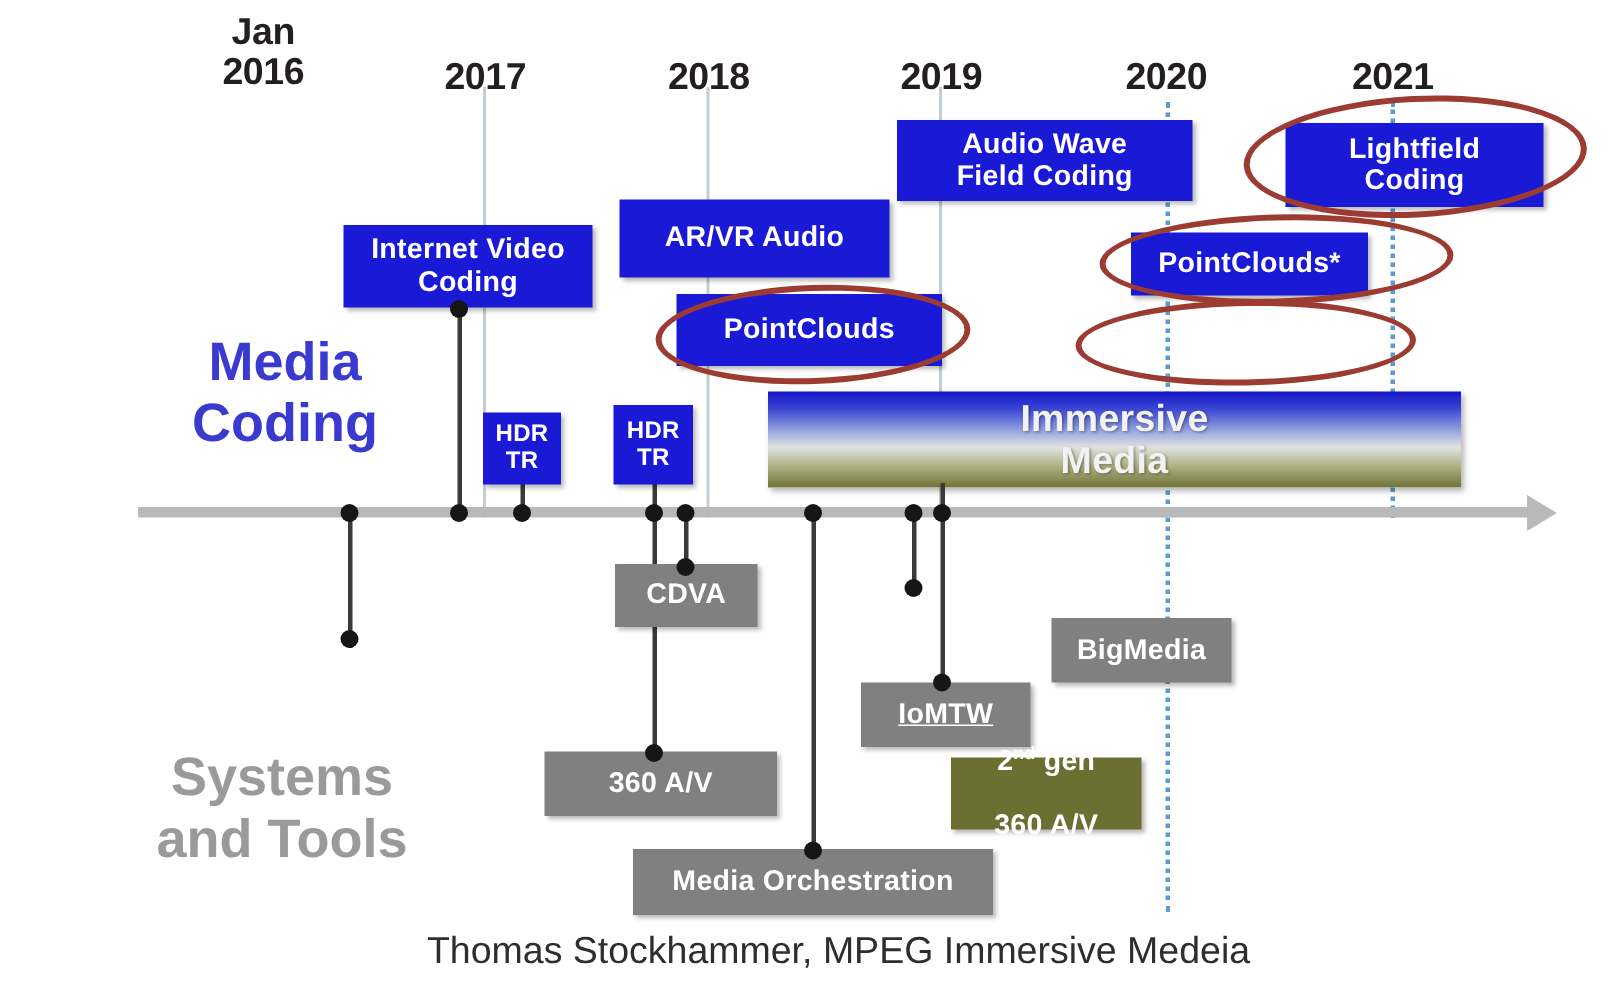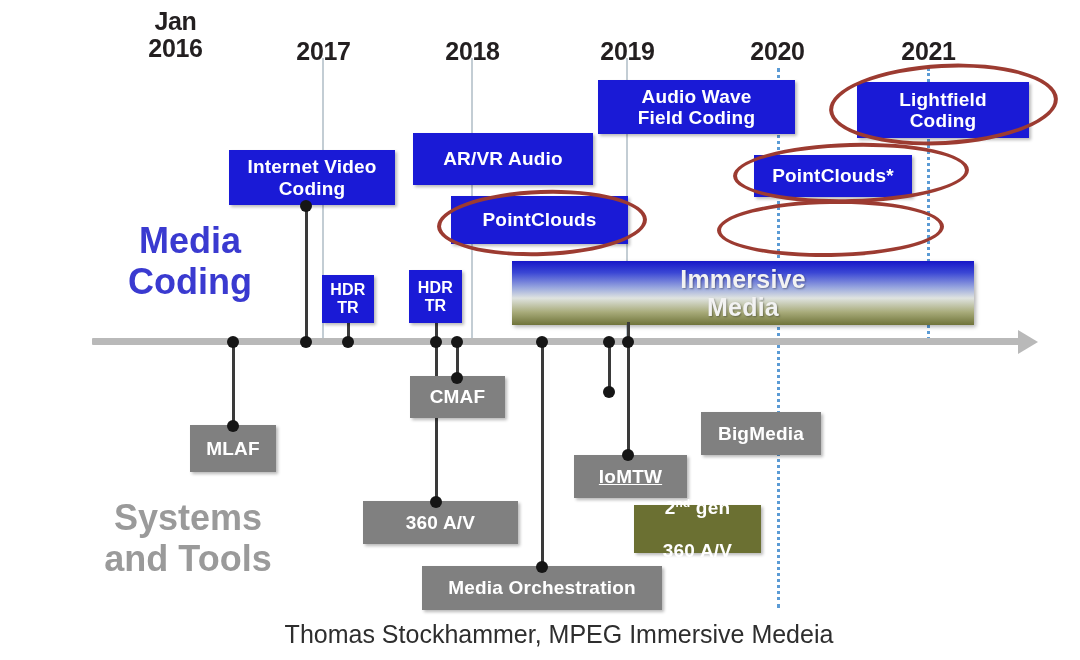--- a/index.html
+++ b/index.html
@@ -166,22 +166,21 @@
 
   <div class="connector" style="left:305px; top:205px; height:139px;"></div>
   <div class="connector" style="left:347px; top:322px; height:23px;"></div>
   <div class="connector" style="left:232px; top:344px; height:88px;"></div>
   <div class="connector" style="left:435px; top:322px; height:186px;"></div>
   <div class="connector" style="left:456px; top:344px; height:40px;"></div>
   <div class="connector" style="left:541px; top:344px; height:228px;"></div>
   <div class="connector" style="left:608px; top:344px; height:53px;"></div>
   <div class="connector" style="left:627px; top:322px; height:140px;"></div>
 
-  <div class="box gray" style="left:190px; top:425px; width:86px; height:47px;">MLAF</div>
-  <div class="box gray" style="left:410px; top:376px; width:95px; height:42px;">CMAF</div>
+  <div class="box gray" style="left:410px; top:376px; width:95px; height:42px;">CDVA</div>
   <div class="box gray" style="left:363px; top:501px; width:155px; height:43px;">360 A/V</div>
   <div class="box gray" style="left:574px; top:455px; width:113px; height:43px;text-decoration:underline;">IoMTW</div>
   <div class="box gray" style="left:701px; top:412px; width:120px; height:43px;">BigMedia</div>
   <div class="box gray" style="left:422px; top:566px; width:240px; height:44px;">Media Orchestration</div>
 
   <div class="box olive" style="left:590px; top:505px; width:127px; height:48px;">
     <div style="line-height:1.12;">
       <div><span>2</span><sup class="ordinal">nd</sup><span> gen</span></div>
       <div>360 A/V</div>
     </div>

